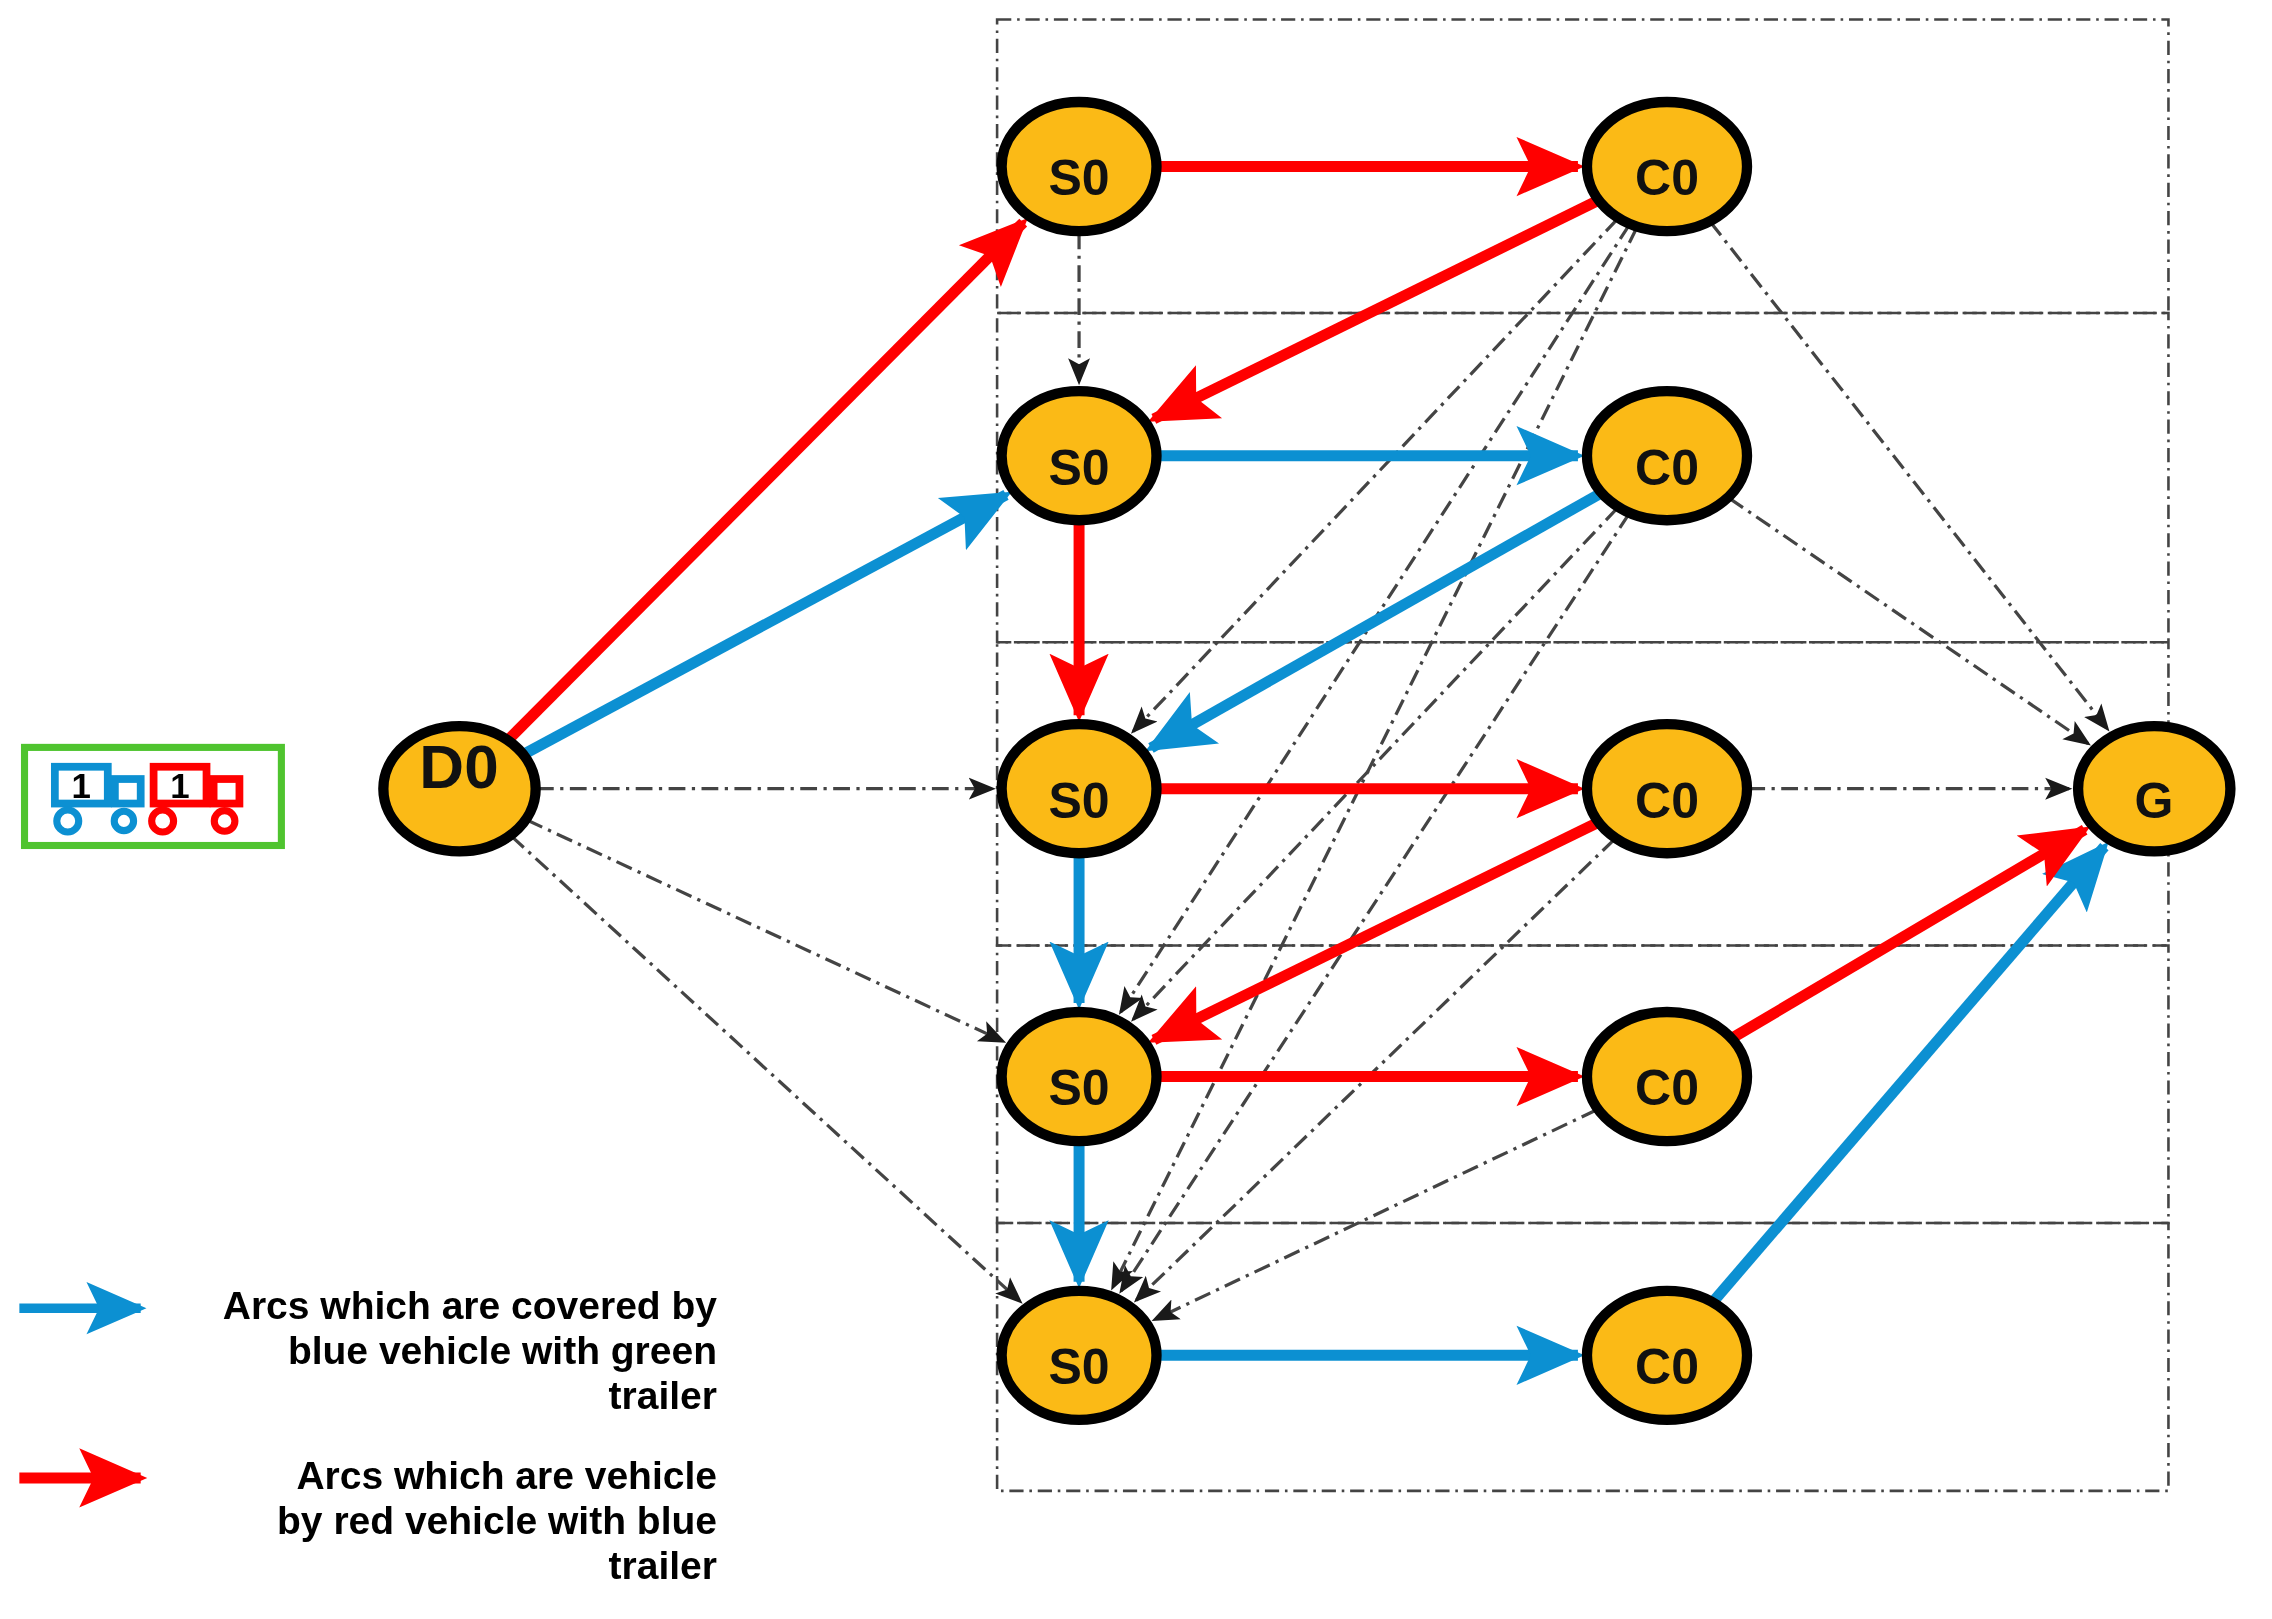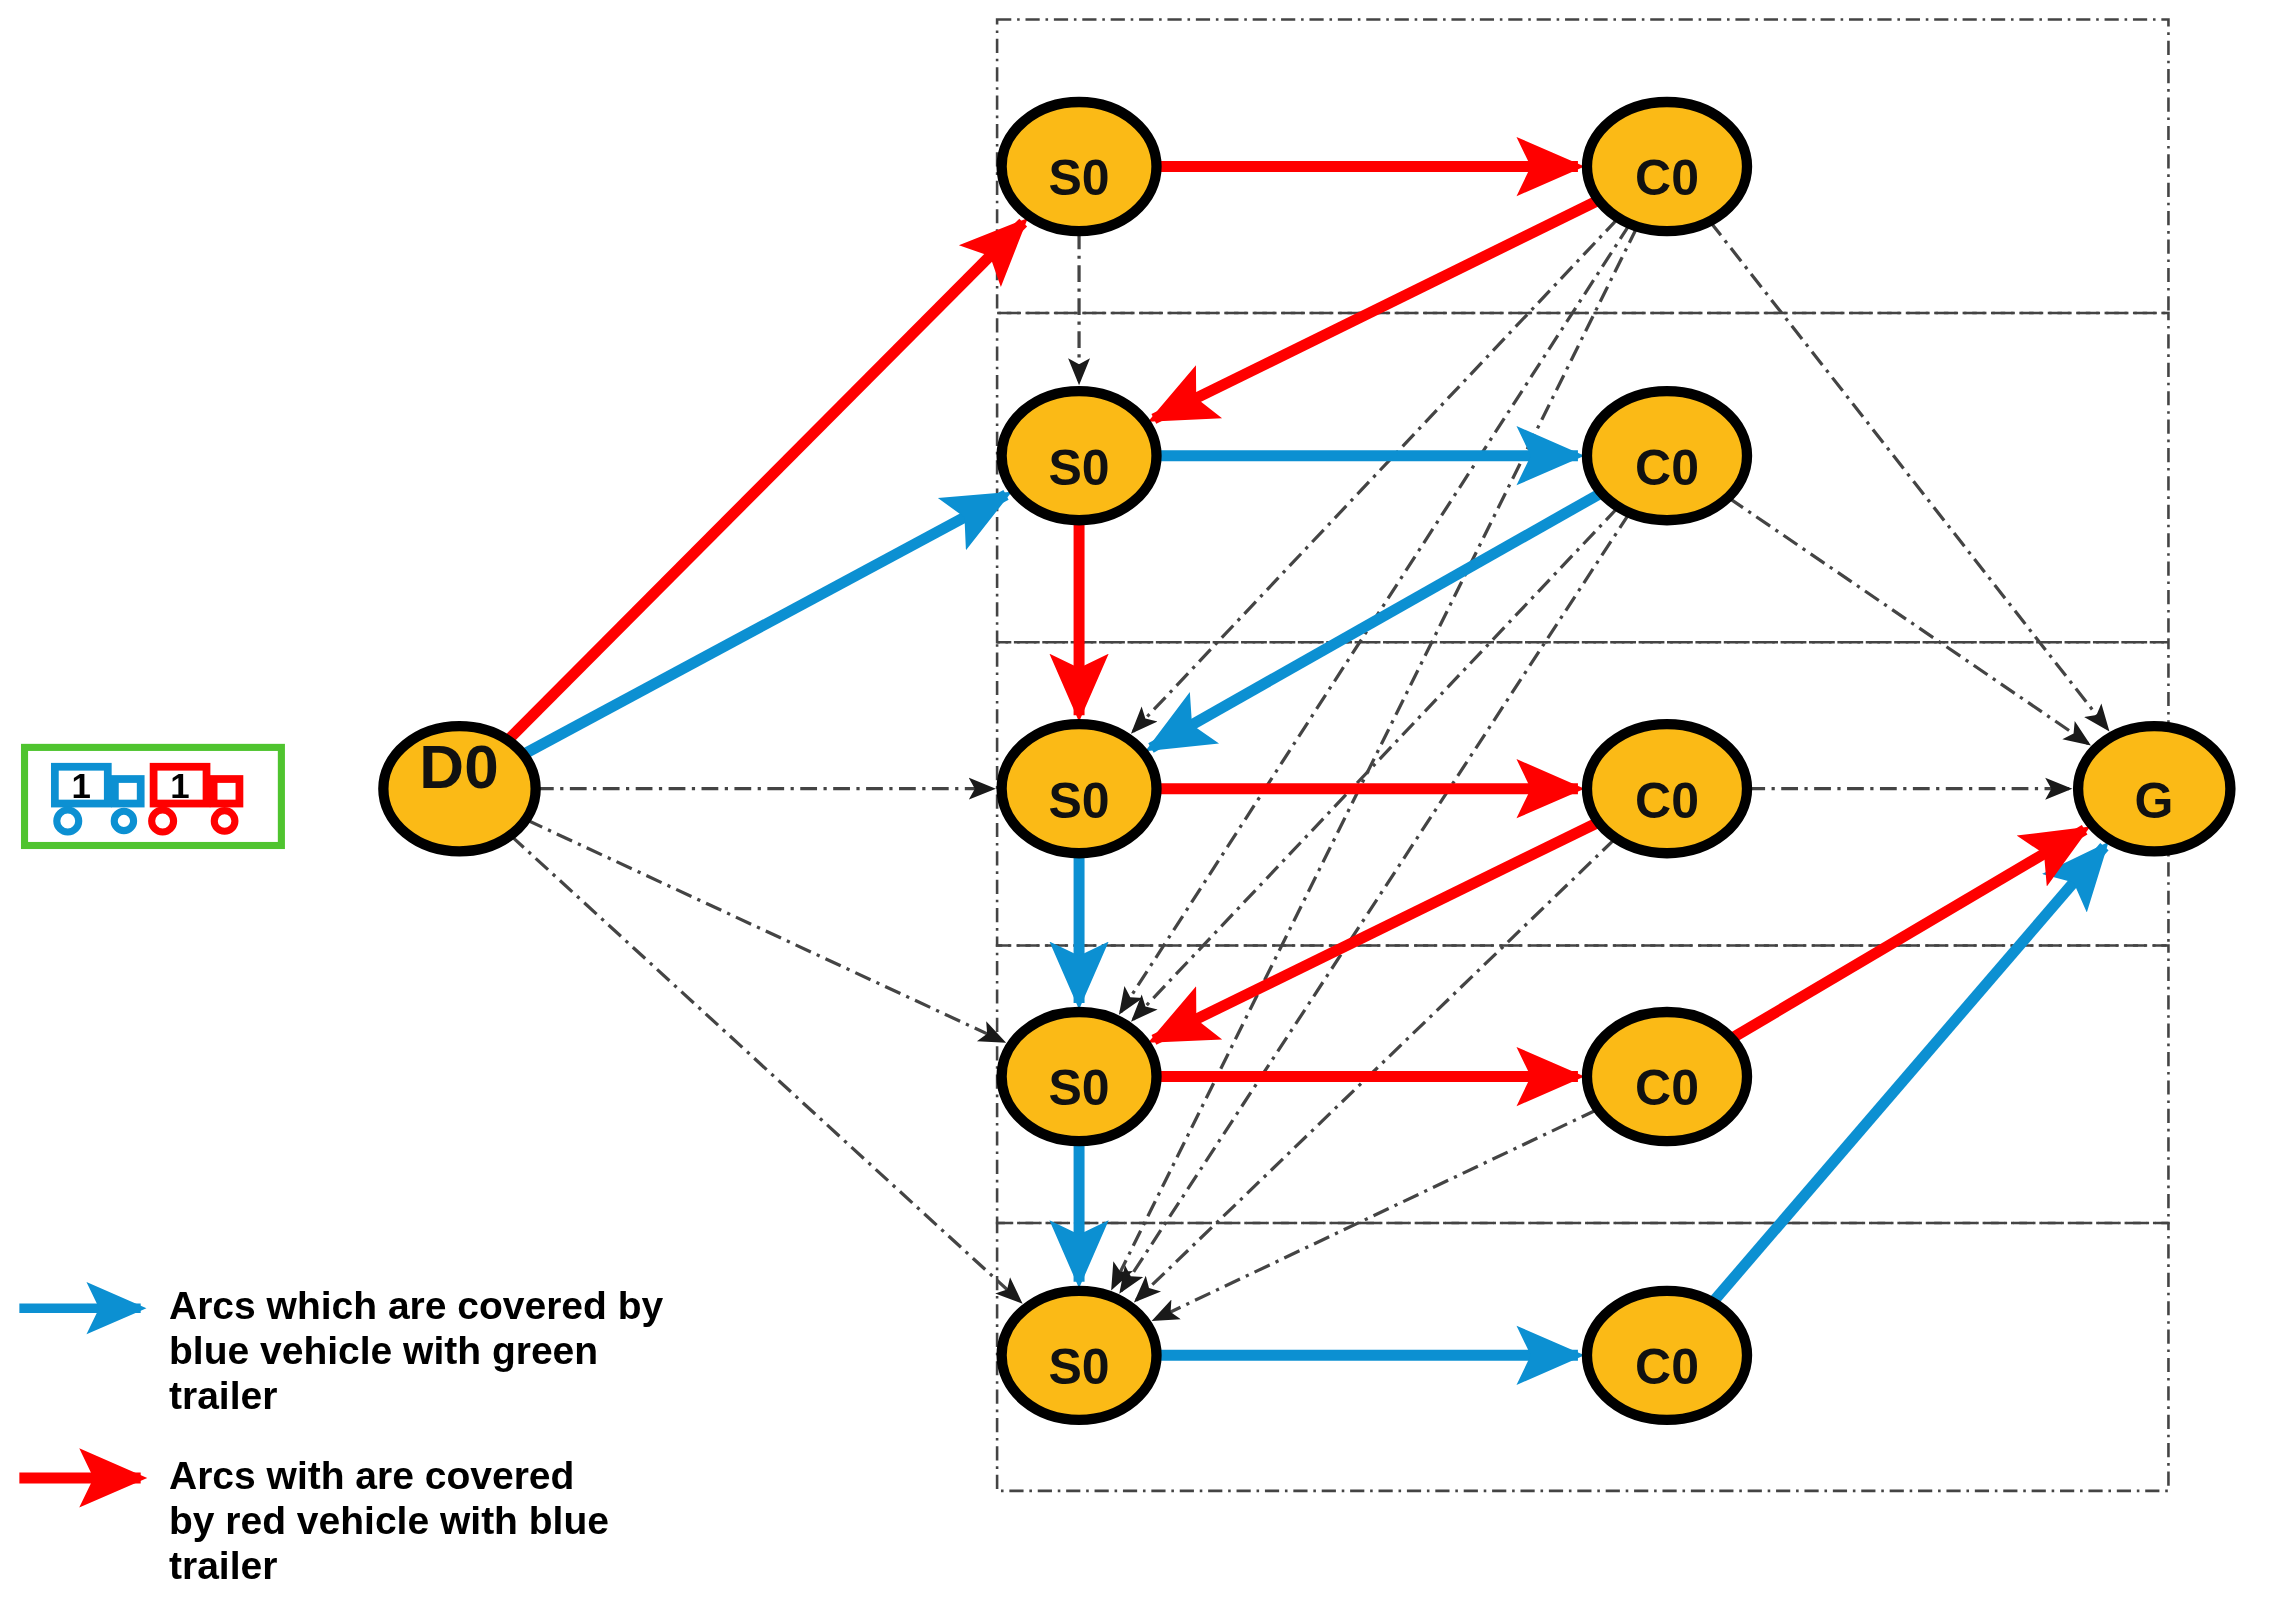--- a/index.html
+++ b/index.html
@@ -9,21 +9,21 @@
   .node-label{
     position:absolute;font-weight:bold;color:#111111;
     font-family:"Liberation Sans","DejaVu Sans",sans-serif;
     pointer-events:none;white-space:nowrap;
     transform:translate(-50%,-50%);
     margin-top:12px;
   }
   .legend-text{
     position:absolute;color:#000000;font-weight:bold;
     font-family:"Liberation Sans","DejaVu Sans",sans-serif;
-    font-size:39px;line-height:1.16;
+    font-size:39px;line-height:1.16;text-align:right;
   }
 </style>
 </head>
 <body>
 
 <svg id="canvas" viewBox="0 0 3522 2510">
   <defs>
     <marker id="ah-blue" markerWidth="7" markerHeight="7" refX="5.6" refY="3" orient="auto" markerUnits="strokeWidth">
       <path d="M0,0.3 L6.2,3 L0,5.7 L1.3,3 Z" fill="#0C90D2"></path>
     </marker>
@@ -130,17 +130,17 @@
     <div class="node-label" style="left: 1667px; top: 1355px; font-size: 50px;">C0</div>
     <div class="node-label" style="left: 2154px; top: 789px; font-size: 50px;">G</div>
   </div>
 
 <div class="legend-text" id="legend-blue-text" style="left:169px;top:1283px;width:548px;">
     <div>Arcs which are covered by</div>
     <div>blue vehicle with green</div>
     <div>trailer</div>
   </div>
 <div class="legend-text" id="legend-red-text" style="left:169px;top:1453px;width:548px;">
-    <div>Arcs with are covered</div>
+    <div>Arcs which are vehicle</div>
     <div>by red vehicle with blue</div>
     <div>trailer</div>
   </div>
 
 
 </body></html>

